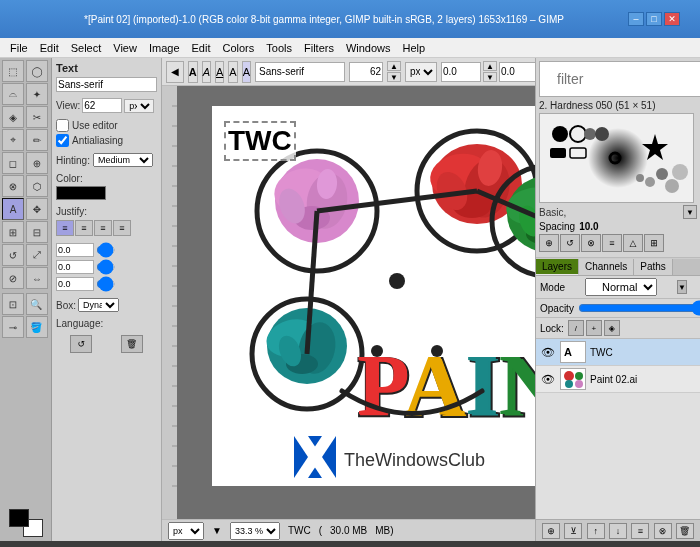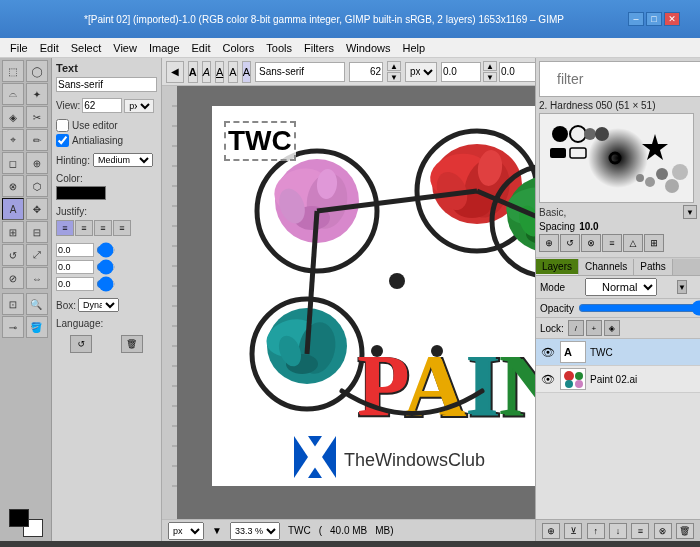--- a/index.html
+++ b/index.html
@@ -891,21 +891,21 @@
         <option>px</option>
       </select>
       <span>▼</span>
       <select class="zoom-select">
         <option>33.3 %</option>
         <option>50 %</option>
         <option>100 %</option>
       </select>
       <span>TWC</span>
       <span>(</span>
-      <span>40.0 MB</span>
+      <span>30.0 MB</span>
       <span>MB)</span>
     </div>
   </div>
 
   <div id="right-panel">
 
     <div id="right-top">
       <div class="filter-row">
         <input class="filter-input" type="text" placeholder="filter" style="">
         <div style="width:14px; height:18px; background:#c8c8c8; border:1px solid #888; cursor:pointer; display:flex; align-items:center; justify-content:center; font-size:8px;">▼</div>

